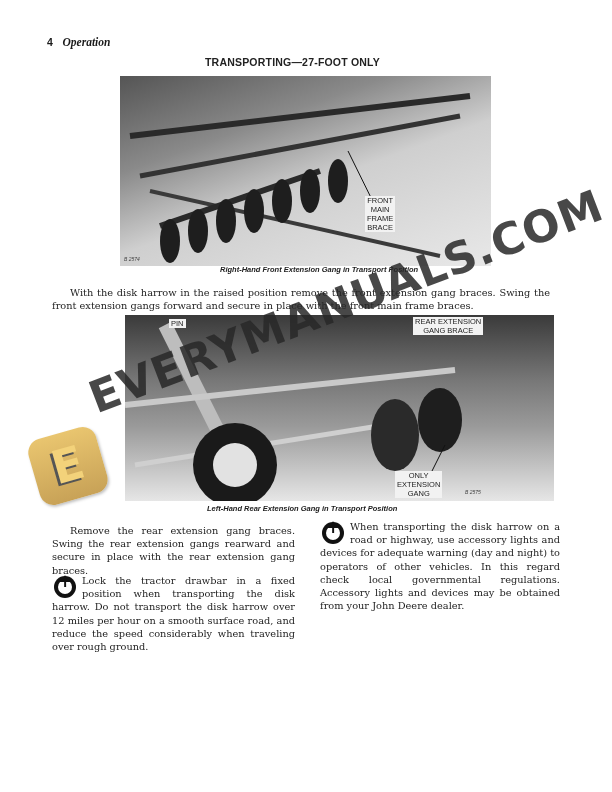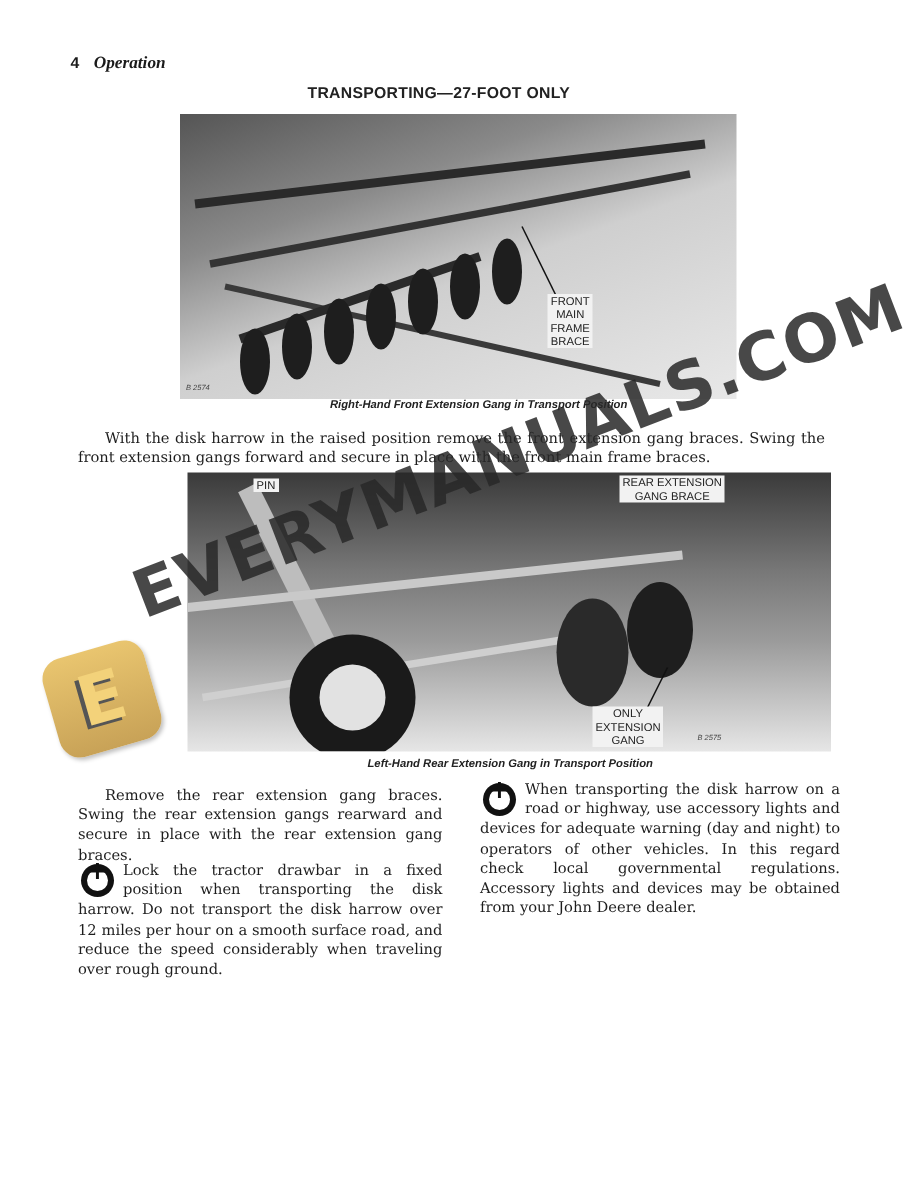--- a/index.html
+++ b/index.html
@@ -122,21 +122,21 @@
     <div>REAR EXTENSION</div>
     <div>GANG BRACE</div>
   </div>
   <div class="callout" style="left:270px; top:156px;">
     <div>ONLY</div>
     <div>EXTENSION</div>
     <div>GANG</div>
   </div>
   <div class="figno" style="left:340px; top:174px;">B 2575</div>
 </div>
-<div class="caption" style="left:207px; top:504px;margin-left:38px;">Left-Hand Rear Extension Gang in Transport Position</div>
+<div class="caption" style="left:207px; top:504px;">Left-Hand Rear Extension Gang in Transport Position</div>
 
 <div class="para" style="left:52px; top:524px; width:243px;">
   <span class="indent"></span><span>Remove the rear extension gang braces. Swing the rear extension gangs rearward and secure in place with the rear extension gang braces.</span>
 </div>
 <div class="para" style="left:52px; top:574px; width:243px;">
   <span class="safety-icon"></span>
   <span>Lock the tractor drawbar in a fixed position when transporting the disk harrow. Do not transport the disk harrow over 12 miles per hour on a smooth surface road, and reduce the speed considerably when traveling over rough ground.</span>
 </div>
 
 <div class="para" style="left:320px; top:520px; width:240px;">

